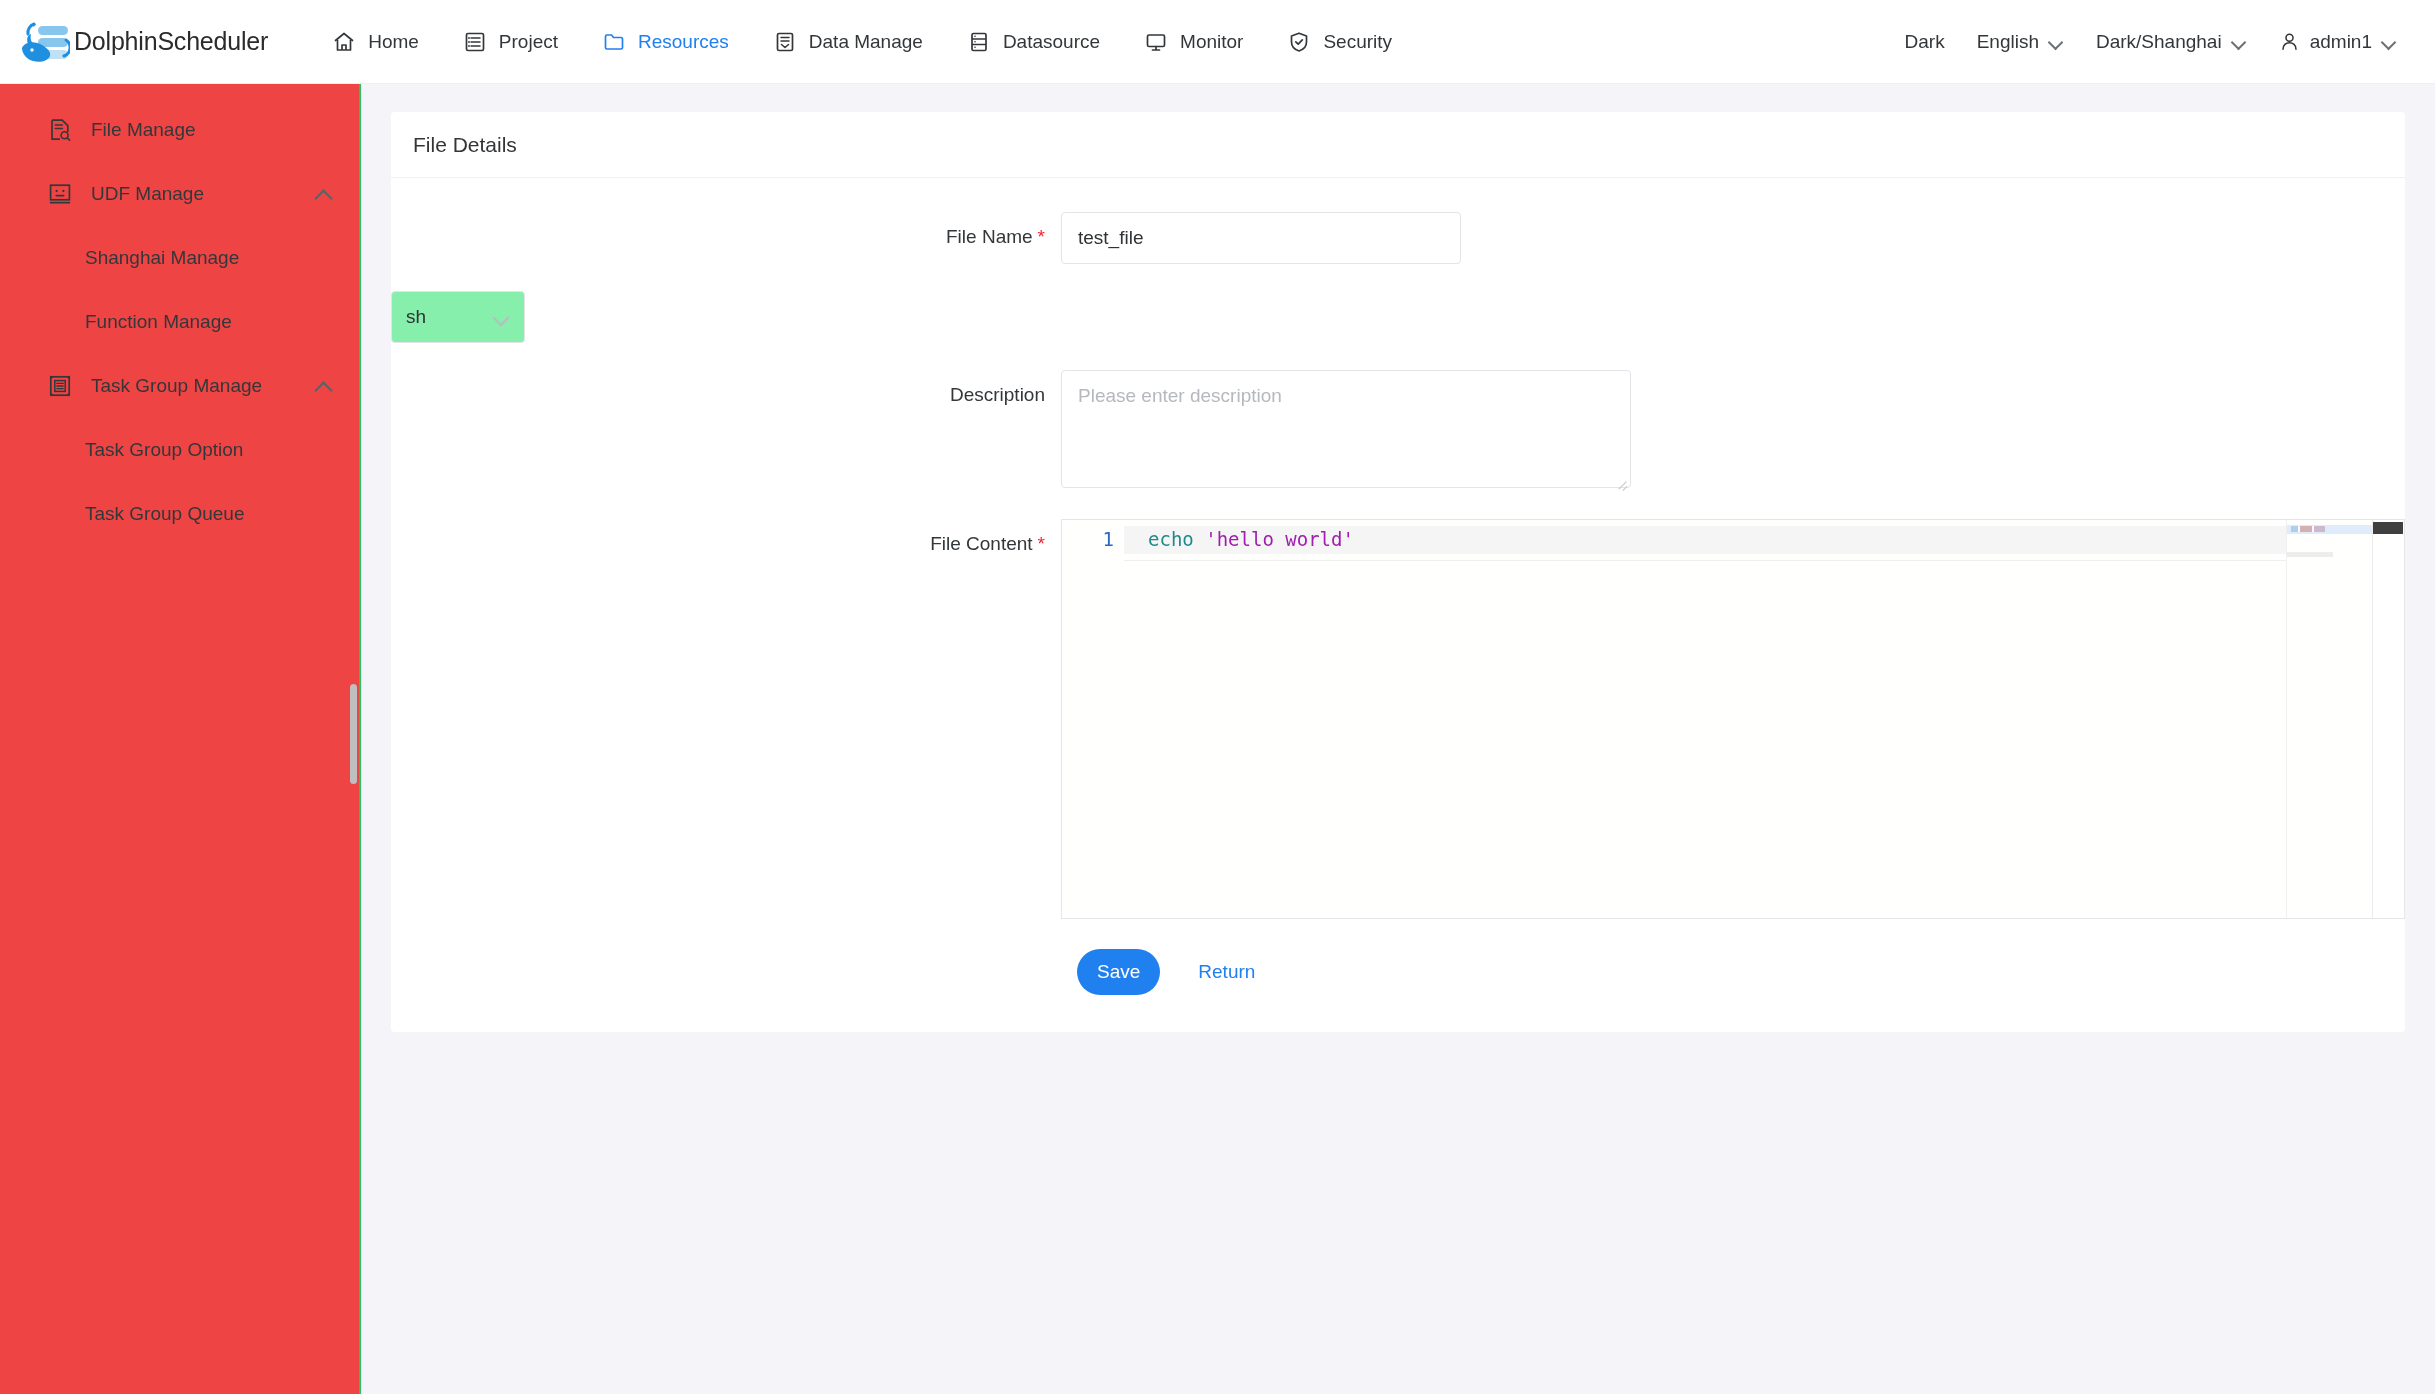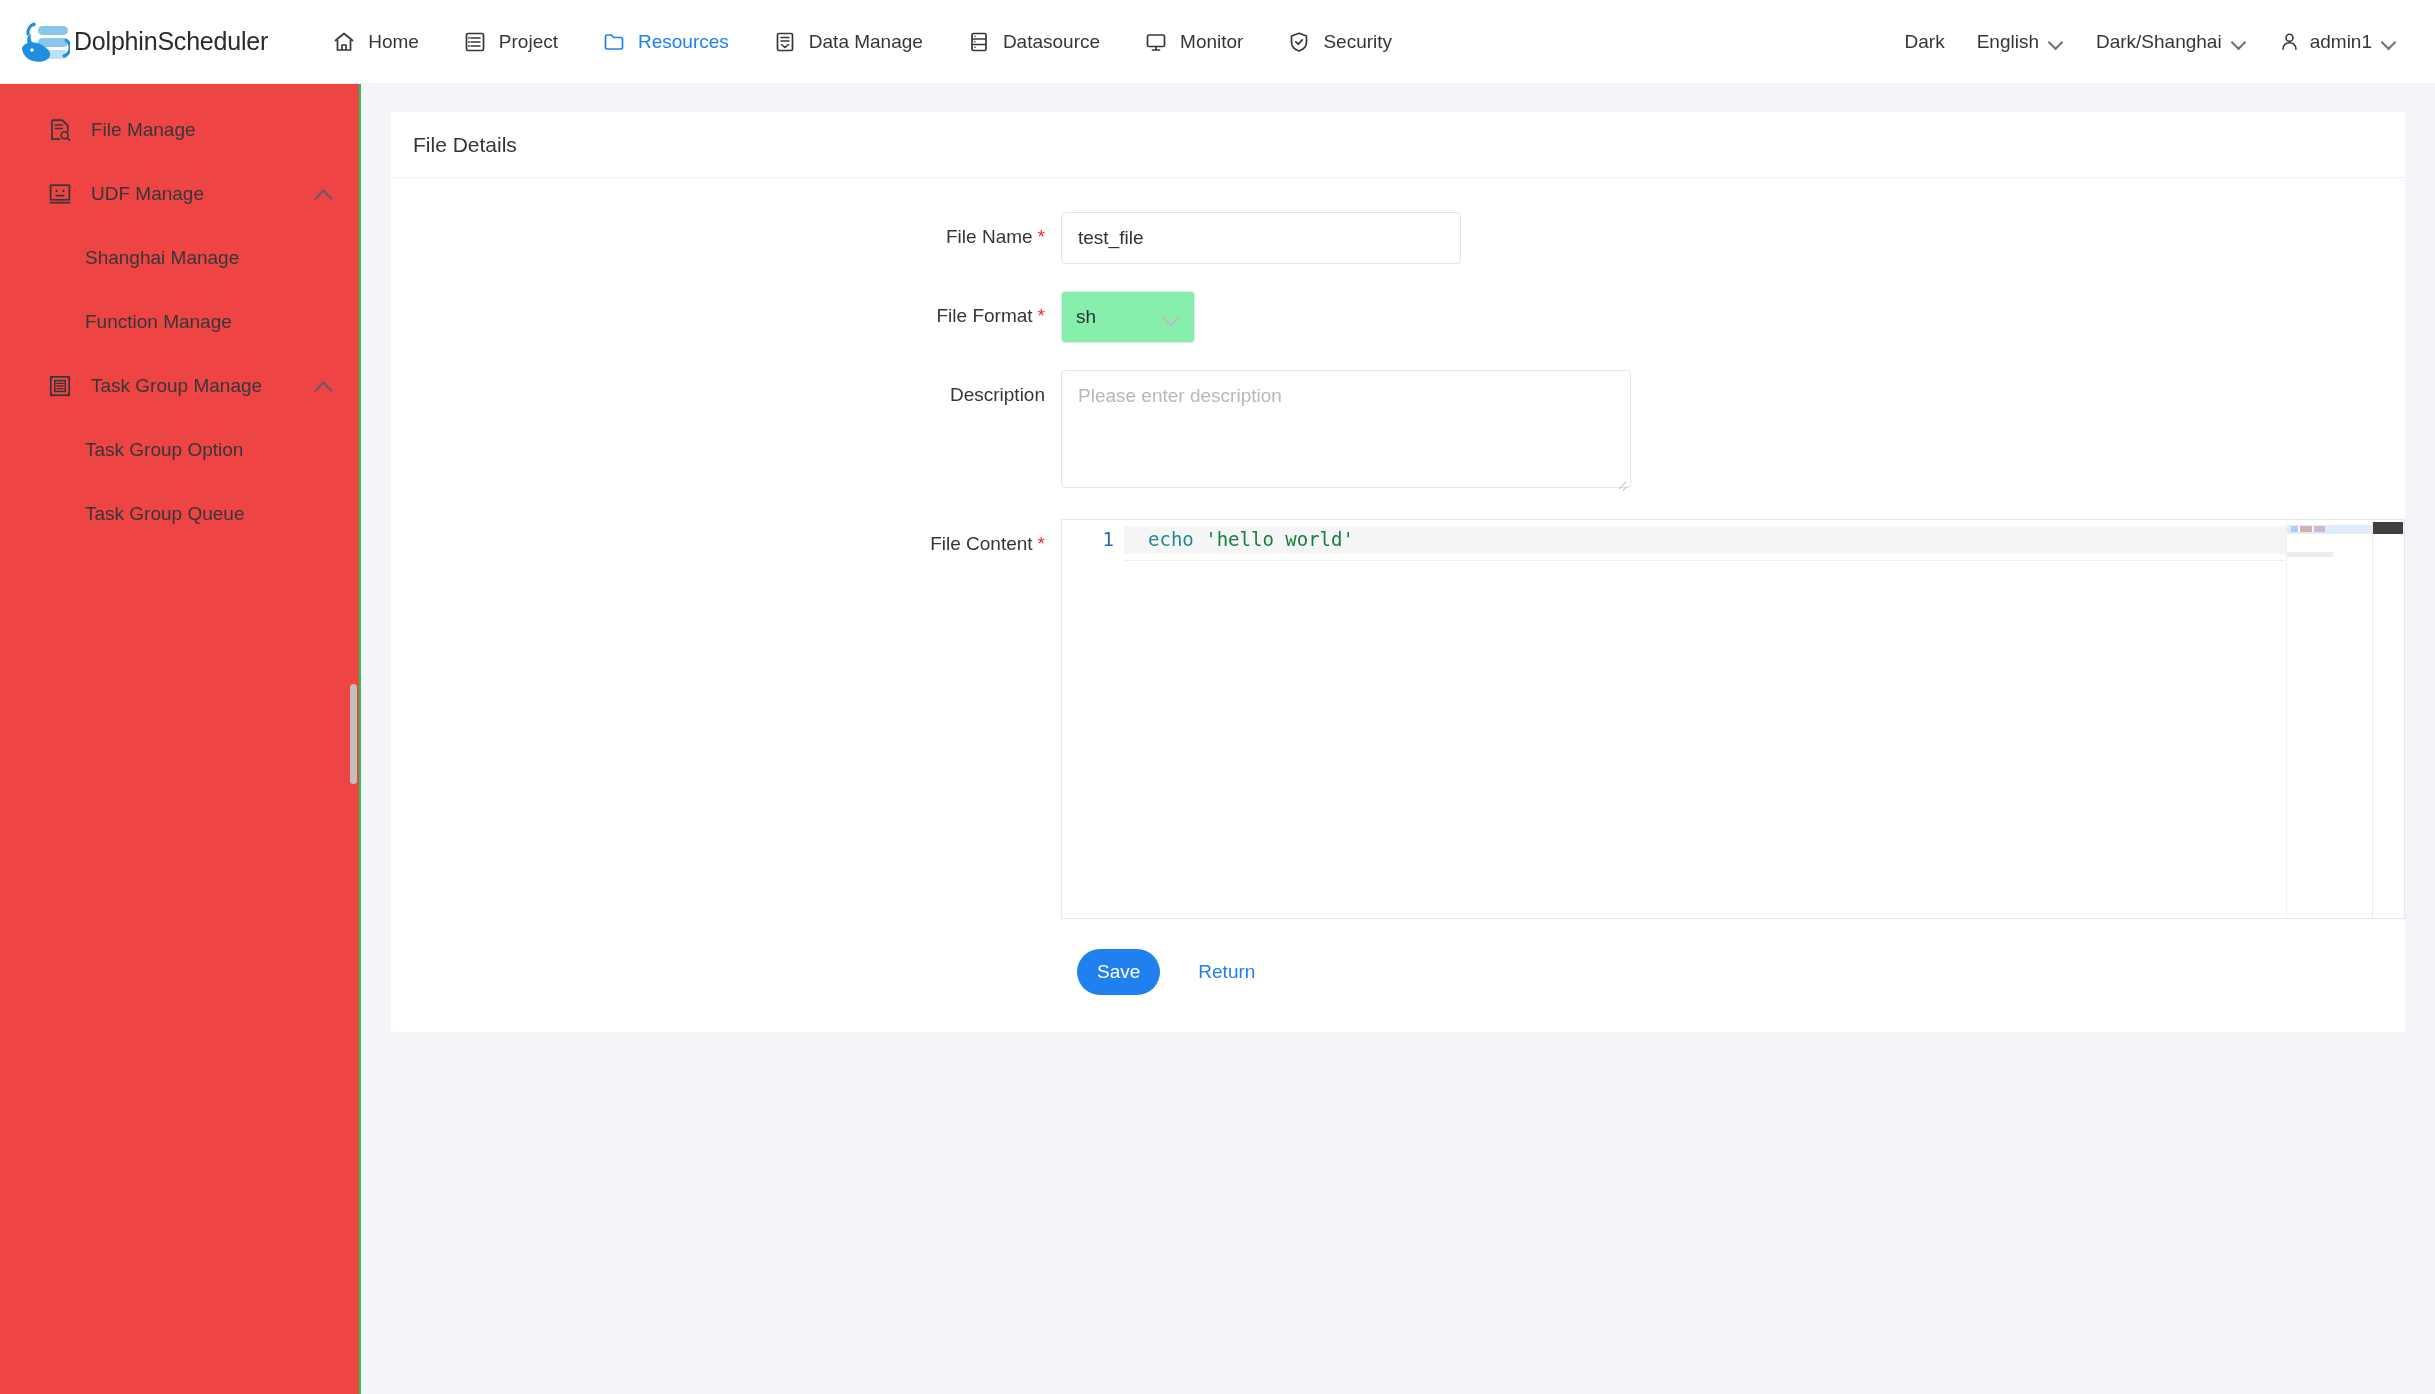--- a/index.html
+++ b/index.html
@@ -185,21 +185,21 @@
     position: absolute; left: 62px; top: 6px;
     width: 1240px; height: 28px;
     background: #f5f5f5;
   }
   .ed-code {
     position: absolute; left: 86px; top: 8px;
     font-family: "DejaVu Sans Mono", monospace;
     font-size: 19px; white-space: pre;
   }
   .tok-kw { color: #1f8a8a; }
-  .tok-str { color: #15803d; }
+  .tok-str { color: #a21caf; }
   .ed-underline {
     position: absolute; left: 62px; top: 40px;
     width: 1240px; height: 1px; background: #eeeeee;
   }
   .ed-minimap {
     position: absolute; right: 32px; top: 0;
     width: 86px; height: 100%;
     background: #fffffe;
     border-left: 1px solid #f0f0f0;
   }
@@ -444,23 +444,20 @@
     <div class="card-body">
 
       <div class="form-row">
         <div class="form-label">
           <span>File Name</span><span class="req">*</span>
         </div>
         <input class="text-input" type="text" value="test_file" style="">
       </div>
 
       <div class="form-row">
-        <div class="form-label">
-          <span>File Format</span><span class="req">*</span>
-        </div>
         <div class="select-box">
           <span class="select-val">sh</span>
           <span class="select-caret"></span>
         </div>
       </div>
 
       <div class="form-row">
         <div class="form-label">
           <span>Description</span>
         </div>

